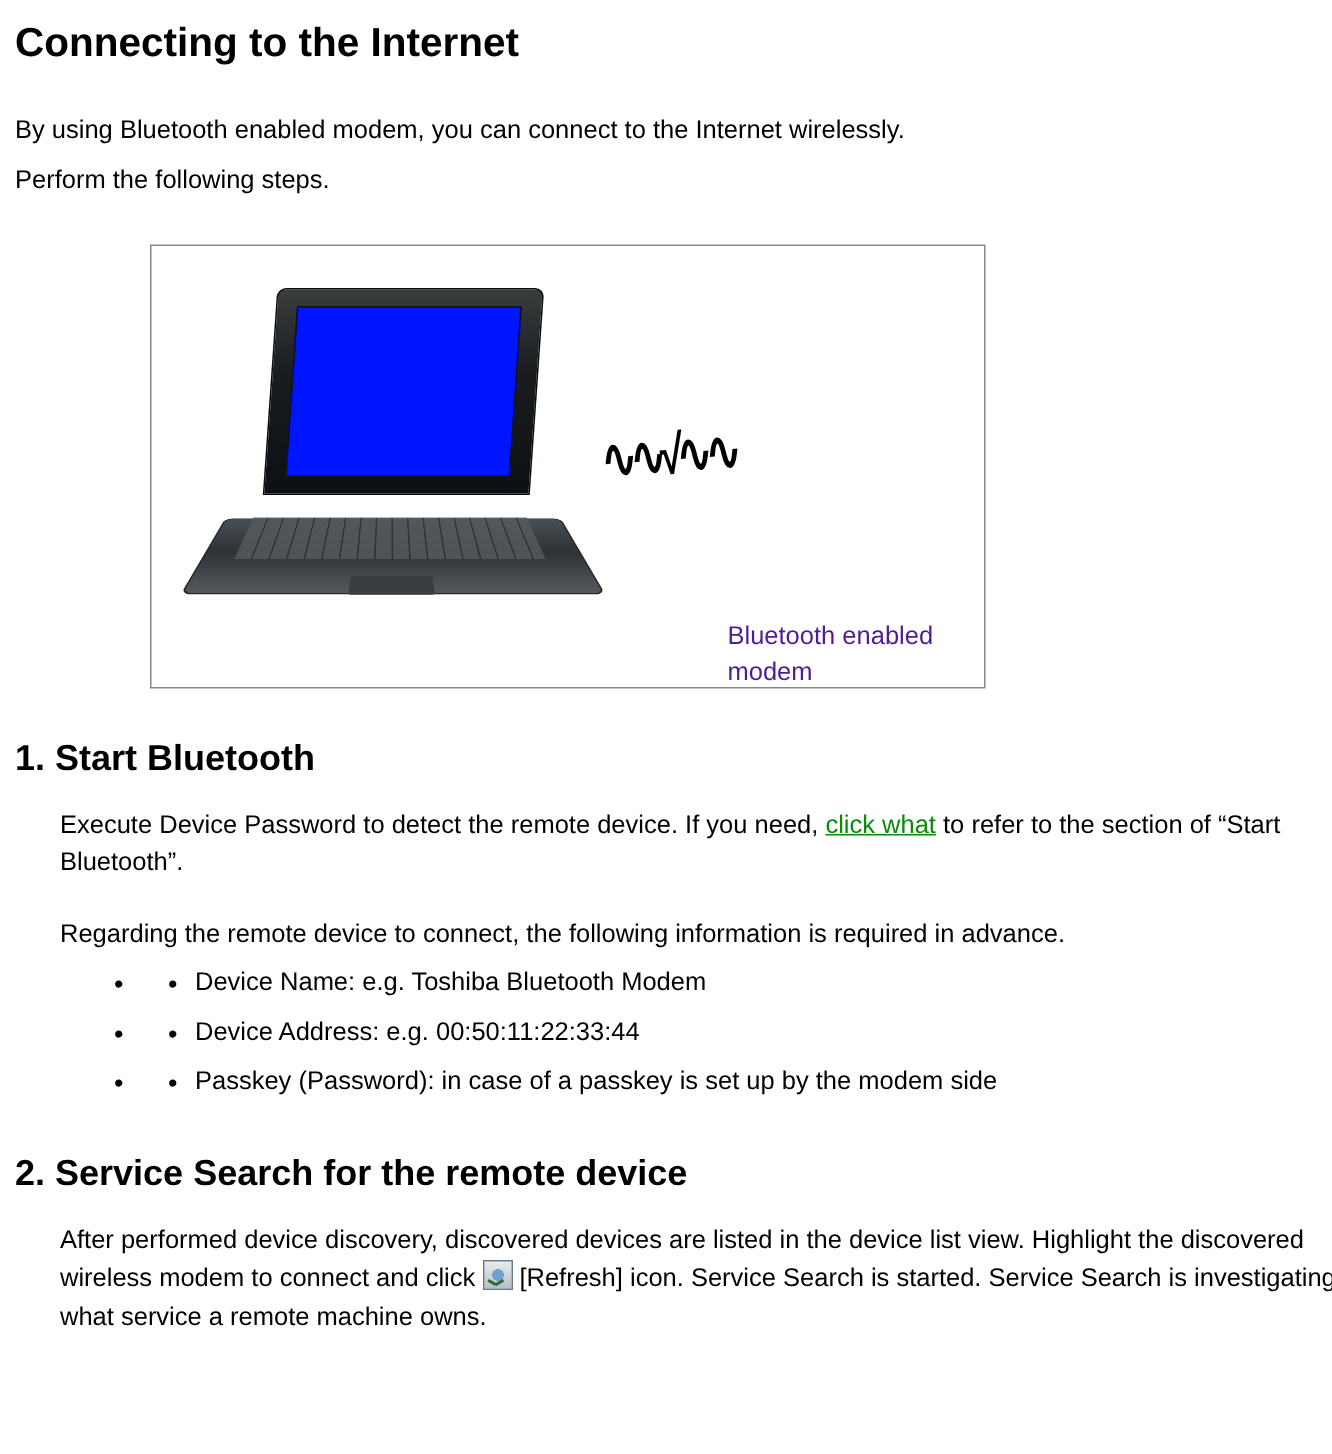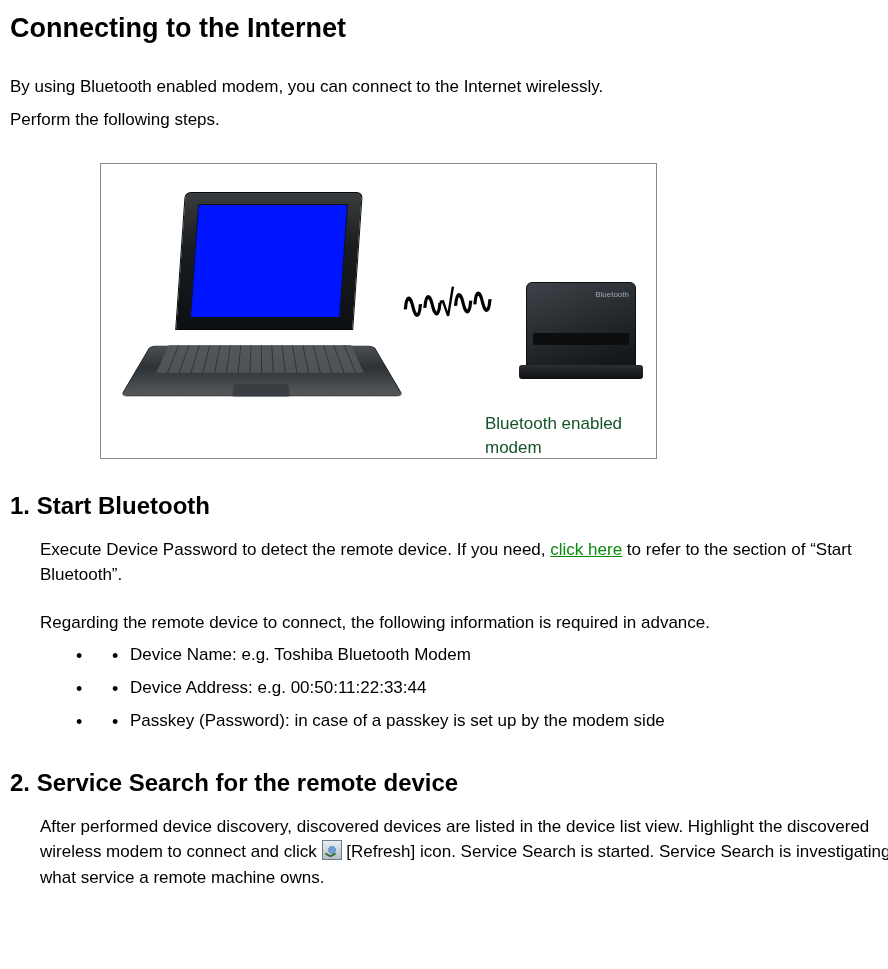--- a/index.html
+++ b/index.html
@@ -109,21 +109,21 @@
     .modem-brand {
       position: absolute;
       right: 6px; top: 6px;
       font-size: 8px;
       color: #9fa8b0;
     }
     .figure-caption {
       position: absolute;
       left: 384px; top: 248px;
       font-size: 17px;
-      color: #14532d;
+      color: #4c1d95;
     }
     
     h2.step {
       font-size: 24px;
       font-weight: bold;
       margin: 30px 0 14px 0;
     }
     .step-body {
       margin-left: 30px;
       font-size: 17px;
@@ -185,30 +185,27 @@
 <p class="intro">By using Bluetooth enabled modem, you can connect to the Internet wirelessly.</p>
 <p class="intro">Perform the following steps.</p>
 
 <div class="figure-box">
   <div class="laptop-screen-outer"></div>
   <div class="laptop-screen-inner"></div>
   <div class="laptop-base"></div>
   <div class="laptop-keys"></div>
   <div class="laptop-trackpad"></div>
   <div class="signal">∿∿√∿∿</div>
-  <div class="modem">
-    <span class="modem-brand">Bluetooth</span>
-  </div>
   <div class="figure-caption">Bluetooth enabled modem</div>
 </div>
 
 <h2 class="step">1. Start Bluetooth</h2>
 <div class="step-body">
   <p>
-    <span>Execute Device Password to detect the remote device.  If you need, </span><a href="#" class="green-link">click here</a><span> to refer to the section of “Start Bluetooth”.</span>
+    <span>Execute Device Password to detect the remote device.  If you need, </span><a href="#" class="green-link">click what</a><span> to refer to the section of “Start Bluetooth”.</span>
   </p>
   <p style="margin-bottom:6px">Regarding the remote device to connect, the following information is required in advance.</p>
   <ul class="dbl">
     <li>Device Name: e.g. Toshiba Bluetooth Modem</li>
     <li>Device Address: e.g. 00:50:11:22:33:44</li>
     <li>Passkey (Password): in case of a passkey is set up by the modem side</li>
   </ul>
 </div>
 
 <h2 class="step">2.  Service Search for the remote device</h2>

